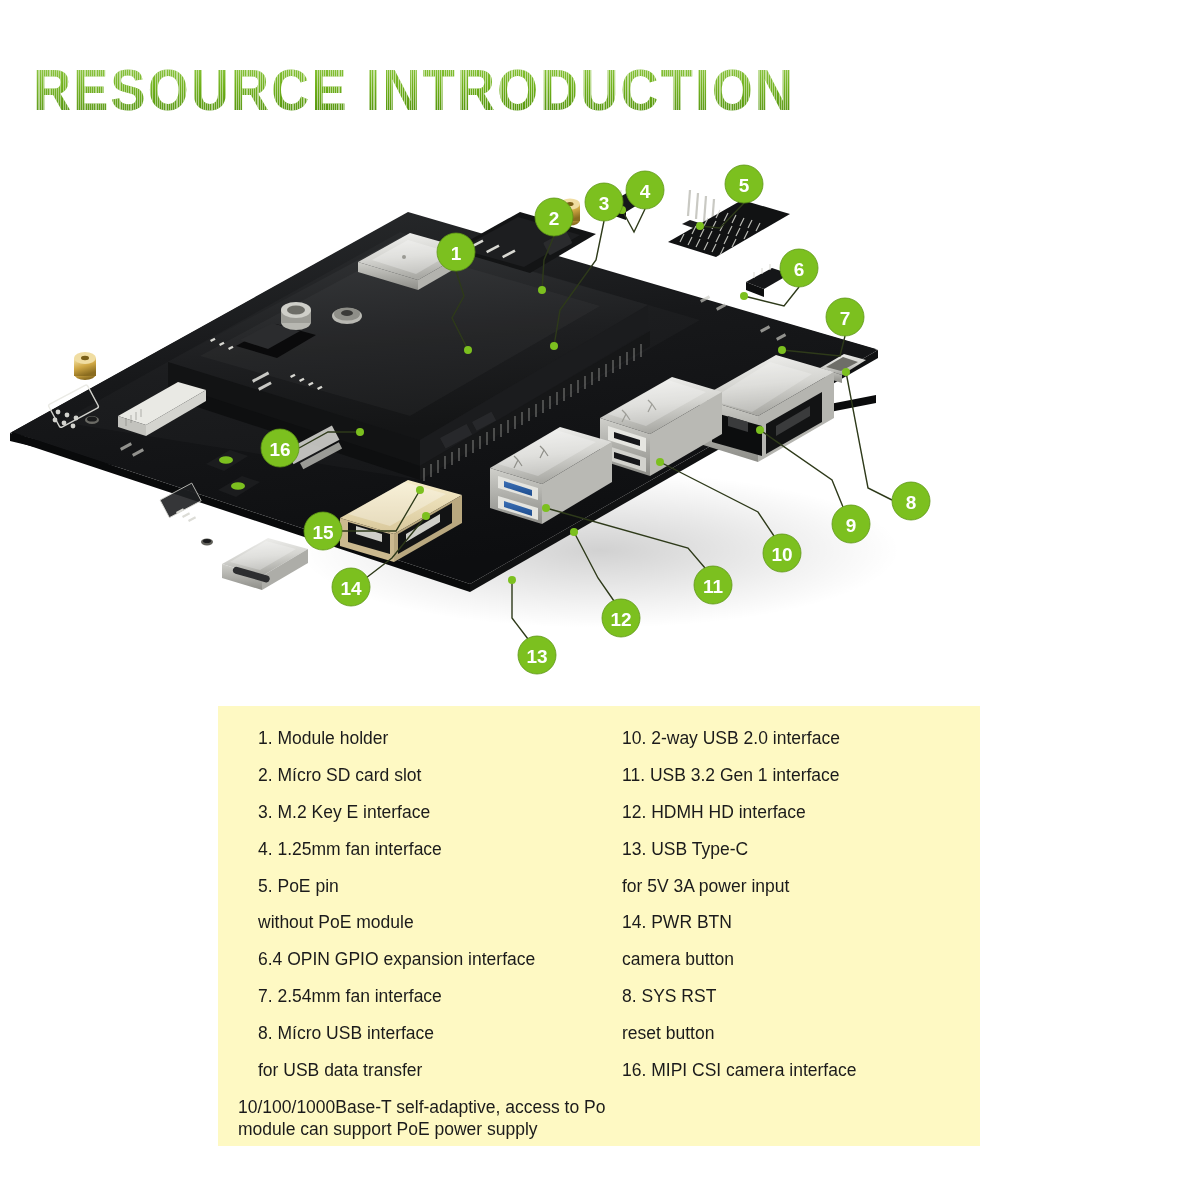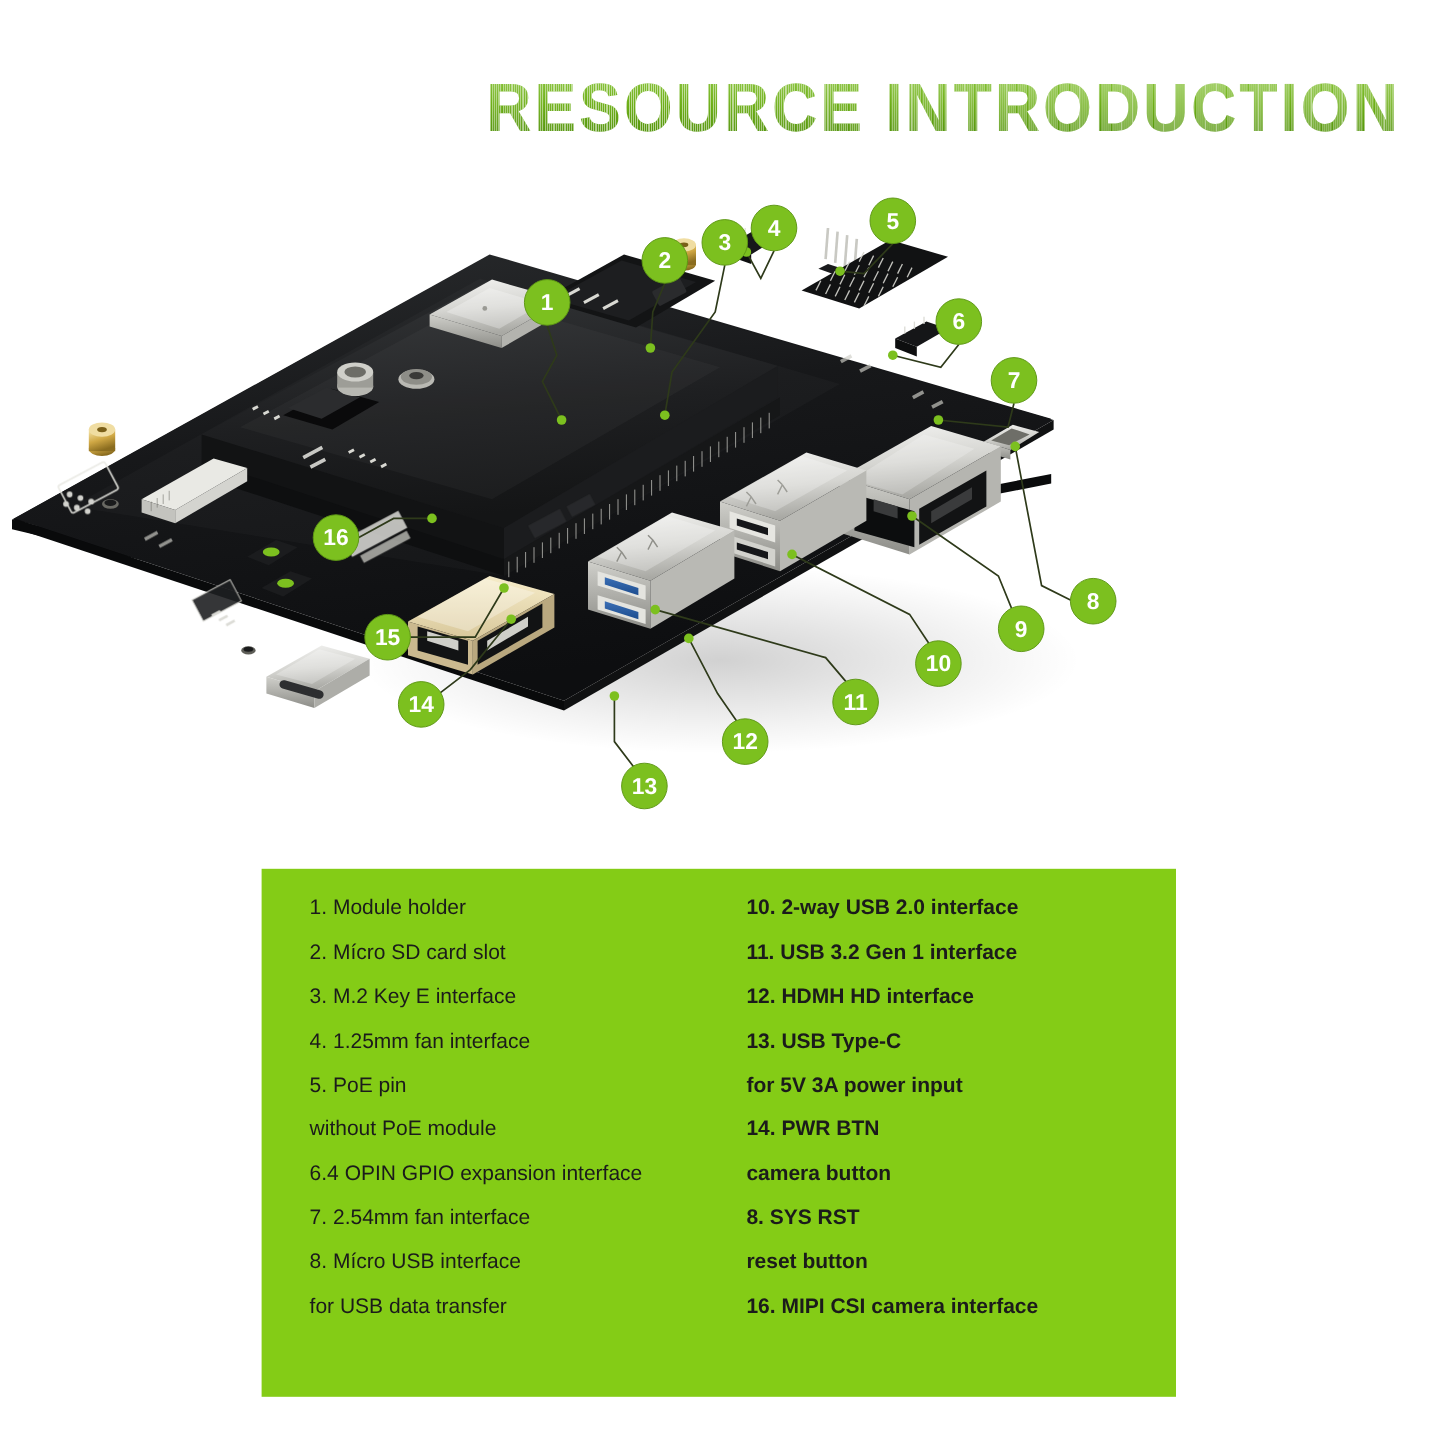--- a/index.html
+++ b/index.html
@@ -15,21 +15,21 @@
     font-family: "Liberation Sans", sans-serif;
     -webkit-font-smoothing: antialiased;
   }
 
   
   .title-wrap {
     position: absolute;
     left: 0;
     top: 62px;
     width: 1200px;
-    text-align: right;
+    text-align: left;
   }
   .title {
     display: inline-block;
     font-family: "Liberation Sans", sans-serif;
     font-size: 57px;
     font-weight: bold;
     letter-spacing: 2.5px;
     line-height: 1;
     color: #74b71b;
     background-image:
@@ -68,38 +68,38 @@
     text-anchor: middle;
     dominant-baseline: central;
   }
   .leader { stroke: #2e3a1a; stroke-width: 1.4; fill: none; }
   .leader-dot { fill: #7cc01f; }
 
   
   #legend {
     position: absolute;
     left: 218px;
-    top: 724px;
+    top: 706px;
     width: 762px;
     height: 440px;
-    background: #84cc16;
+    background: #fef9c3;
     box-sizing: border-box;
     padding: 22px 0 0 0;
   }
   .legend-cols {
     display: flex;
     width: 100%;
     height: 100%;
     box-sizing: border-box;
   }
   .legend-col {
     box-sizing: border-box;
   }
   .legend-col.left  { width: 392px; padding-left: 40px; }
-  .legend-col.right { width: 370px; padding-left: 12px; font-weight: bold; }
+  .legend-col.right { width: 370px; padding-left: 12px; }
   .legend-line {
     font-family: "Liberation Sans", sans-serif;
     font-size: 17.5px;
     color: #1b1b1b;
     line-height: 1.25;
     margin: 0 0 15px 0;
     white-space: nowrap;
   }
   .legend-line.wrap { white-space: normal; margin-bottom: 6px; }
   .legend-line.hang { margin-left: -20px; }
@@ -594,20 +594,21 @@
       <p class="legend-line">1. Module holder</p>
       <p class="legend-line">2. Mícro SD card slot</p>
       <p class="legend-line">3. M.2 Key E interface</p>
       <p class="legend-line">4. 1.25mm fan interface</p>
       <p class="legend-line">5. PoE pin</p>
       <p class="legend-line">without PoE module</p>
       <p class="legend-line">6.4 OPIN GPIO expansion interface</p>
       <p class="legend-line">7. 2.54mm fan interface</p>
       <p class="legend-line">8. Mícro USB interface</p>
       <p class="legend-line">for USB data transfer</p>
+      <p class="legend-line wrap hang">10/100/1000Base-T self-adaptive, access to Po module can support PoE power supply</p>
     </div>
     <div class="legend-col right">
       <p class="legend-line">10. 2-way USB 2.0 interface</p>
       <p class="legend-line">11. USB 3.2 Gen 1 interface</p>
       <p class="legend-line">12. HDMH HD interface</p>
       <p class="legend-line">13. USB Type-C</p>
       <p class="legend-line">for 5V 3A power input</p>
       <p class="legend-line">14. PWR BTN</p>
       <p class="legend-line">camera button</p>
       <p class="legend-line">8. SYS RST</p>

